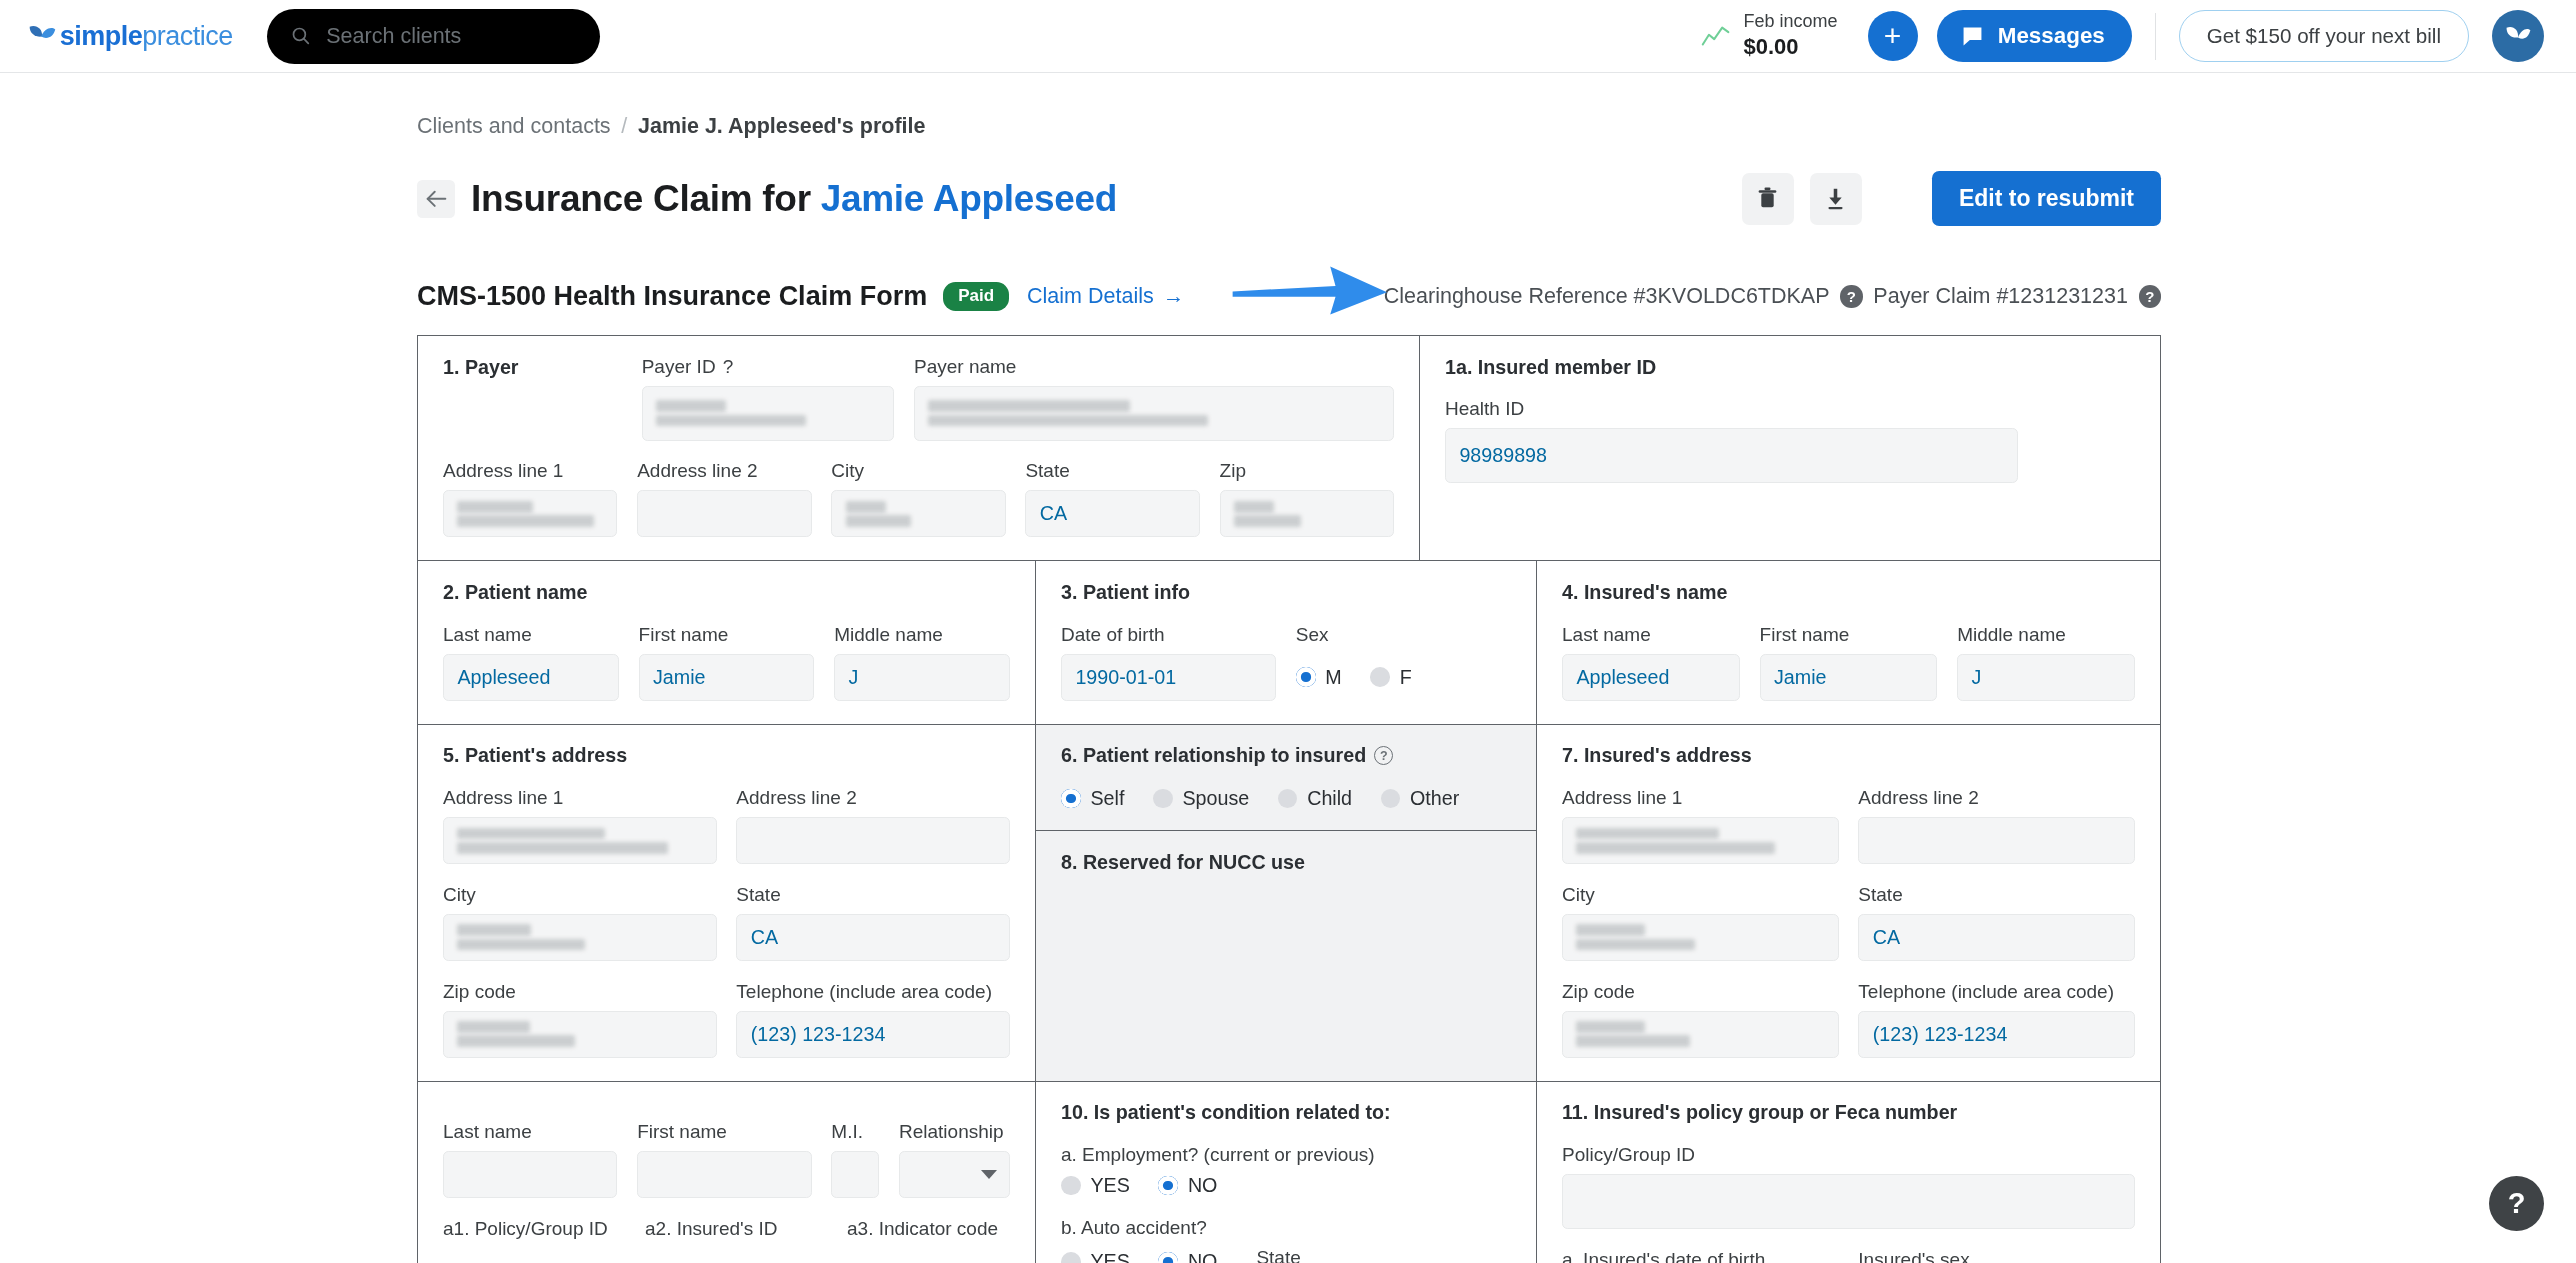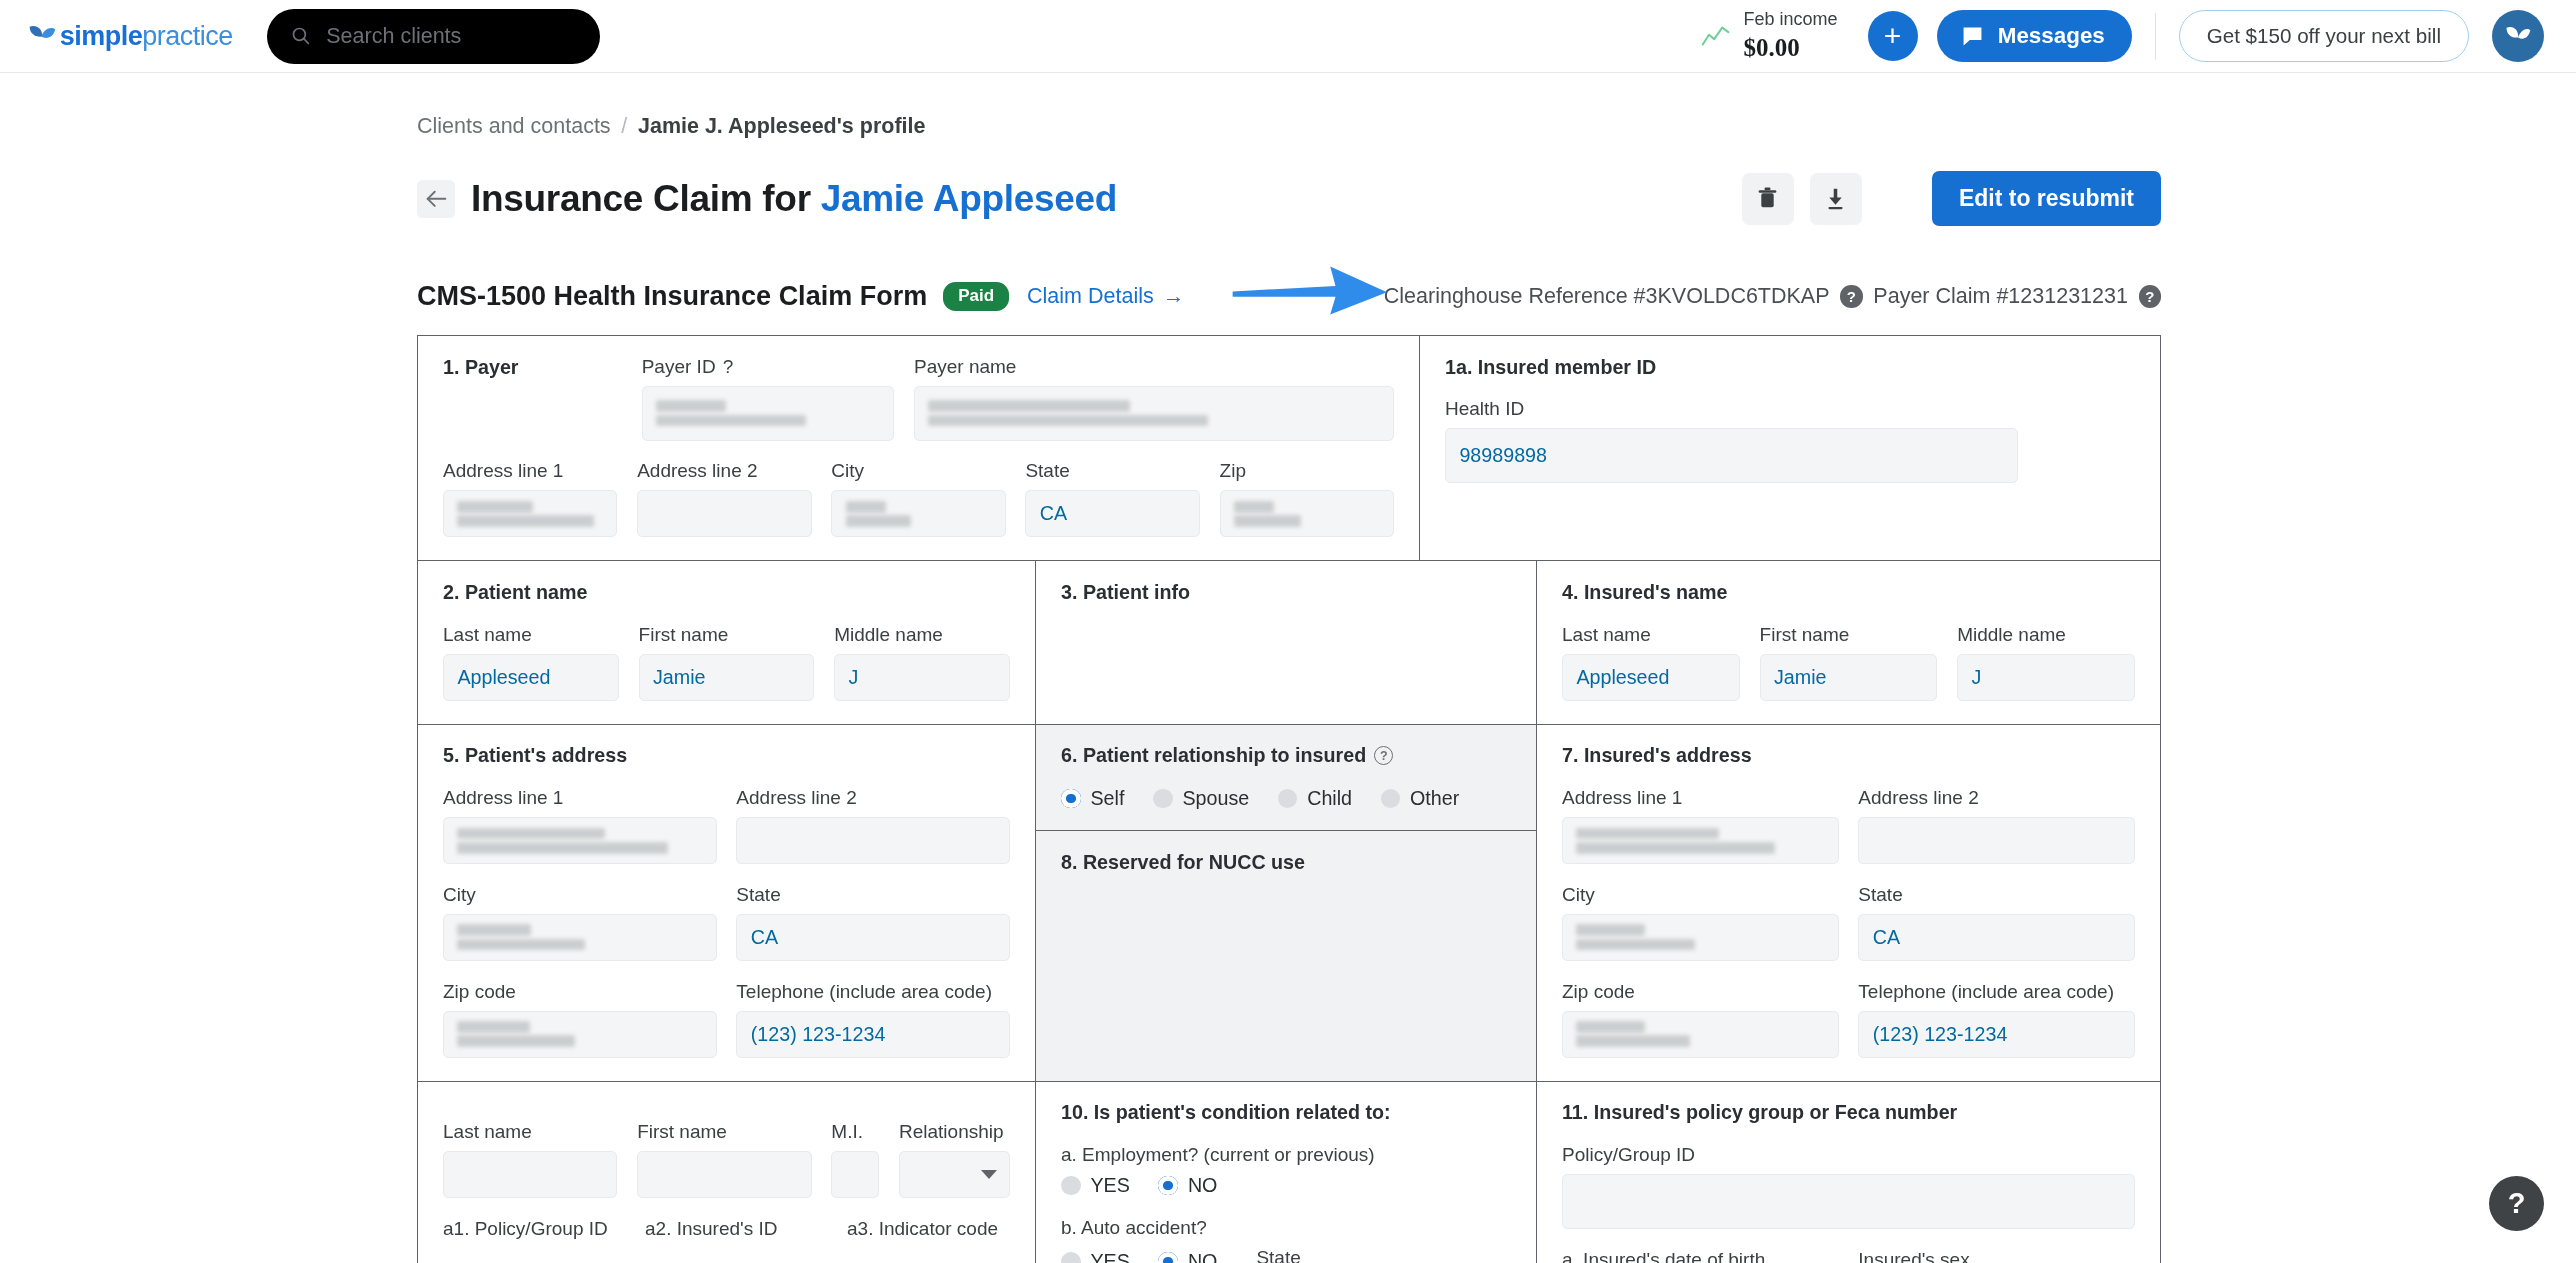--- a/index.html
+++ b/index.html
@@ -31,21 +31,21 @@
     padding-left: 23px; gap: 15px;
   }
   .searchbox .ph { color: #6b7176; font-size: 21.5px; }
 
   .nav-right { margin-left: auto; display: flex; align-items: center; gap: 0; }
   .income {
     display: flex; align-items: center; gap: 12.5px; margin-right: 30px;
   }
   .income-lines { line-height: 1.28; }
   .income-lines .l1 { font-size: 18px; color: #3c4043; }
-  .income-lines .l2 { font-size: 25px; color: #1b1d1f; font-weight: 700; font-family: Liberation Serif, serif; }
+  .income-lines .l2 { font-size: 22px; color: #1b1d1f; font-weight: 700; }
 
   .plus-btn {
     width: 50px; height: 50px; border-radius: 50%;
     background: #1570d1; color: #fff; border: none;
     display: flex; align-items: center; justify-content: center;
     font-size: 30px; font-weight: 300; line-height: 1; cursor: pointer;
     margin-right: 19.7px;
   }
   .msg-btn {
     height: 52px; border-radius: 26px; background: #1570d1; color: #fff;
@@ -393,20 +393,39 @@
           </div>
           <div class="fw">
             <div class="flab">Middle name</div>
             <div class="fld">J</div>
           </div>
         </div>
       </div>
 
       <div class="cell" style="width:501px">
         <div class="sec-title">3. Patient info</div>
+        <div class="grp fields">
+          <div class="fw">
+            <div class="flab">Date of birth</div>
+            <div class="fld">1990-01-01</div>
+          </div>
+          <div class="fw">
+            <div class="flab">Sex</div>
+            <div class="radios" style="height:47px">
+              <div class="opt">
+                <span class="rd on"></span>
+                <span class="rlab">M</span>
+              </div>
+              <div class="opt">
+                <span class="rd"></span>
+                <span class="rlab">F</span>
+              </div>
+            </div>
+          </div>
+        </div>
       </div>
 
       <div class="cell" style="flex:1">
         <div class="sec-title">4. Insured's name</div>
         <div class="grp fields">
           <div class="fw">
             <div class="flab">Last name</div>
             <div class="fld">Appleseed</div>
           </div>
           <div class="fw">

